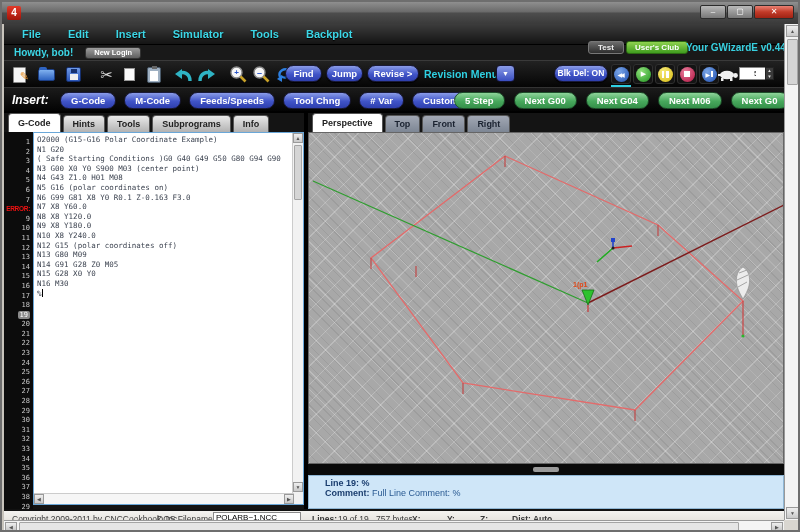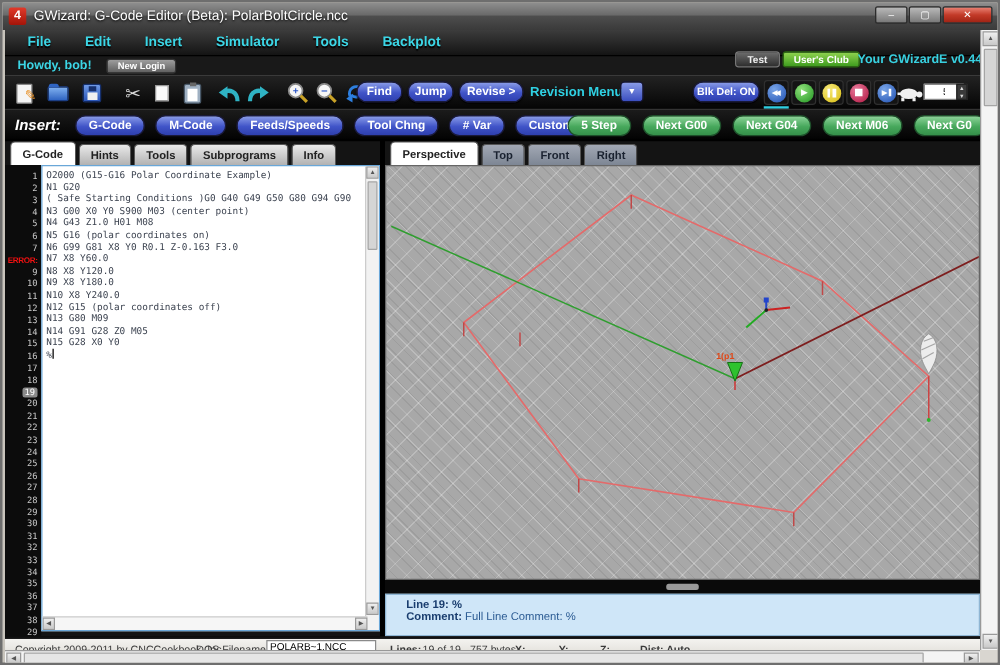--- a/index.html
+++ b/index.html
@@ -127,21 +127,20 @@
   .pausebars{display:flex;gap:2px;}
   .pausebars div{width:2.5px;height:7px;background:#fff;}
 </style>
 </head>
 <body>
 
 <div class="window">
 
   <div class="titlebar">
     <div class="app-icon">4</div>
-    <div class="title-text">GWizard: G-Code Editor (Beta): PolarBoltCircle.ncc</div>
     <div class="winbtns">
       <div class="wbtn min">–</div>
       <div class="wbtn max">▢</div>
       <div class="wbtn close">✕</div>
     </div>
   </div>
 
   <div class="content">
 
     <div class="menubar">
@@ -345,20 +344,21 @@
               <div class="code-line">N5 G16 (polar coordinates on)</div>
               <div class="code-line">N6 G99 G81 X8 Y0 R0.1 Z-0.163 F3.0</div>
               <div class="code-line">N7 X8 Y60.0</div>
               <div class="code-line">N8 X8 Y120.0</div>
               <div class="code-line">N9 X8 Y180.0</div>
               <div class="code-line">N10 X8 Y240.0</div>
               <div class="code-line">N12 G15 (polar coordinates off)</div>
               <div class="code-line">N13 G80 M09</div>
               <div class="code-line">N14 G91 G28 Z0 M05</div>
               <div class="code-line">N15 G28 X0 Y0</div>
+              <div class="code-line">N16 M30</div>
               <div class="code-line">%<span class="caret"></span></div>
             </div>
           <div class="evscroll">
             <div class="sarrow" style="left:0;top:0;width:10px;height:10px;line-height:9px">▲</div>
             <div class="thumb" style="left:1px;top:12px;width:8px;height:55px"></div>
             <div class="sarrow" style="left:0;bottom:12px;width:10px;height:10px;line-height:9px">▼</div>
           </div>
           <div class="ehscroll">
             <div class="sarrow" style="left:0;top:0;width:10px;height:10px;line-height:9px">◀</div>
             <div class="sarrow" style="right:0;top:0;width:10px;height:10px;line-height:9px">▶</div>

